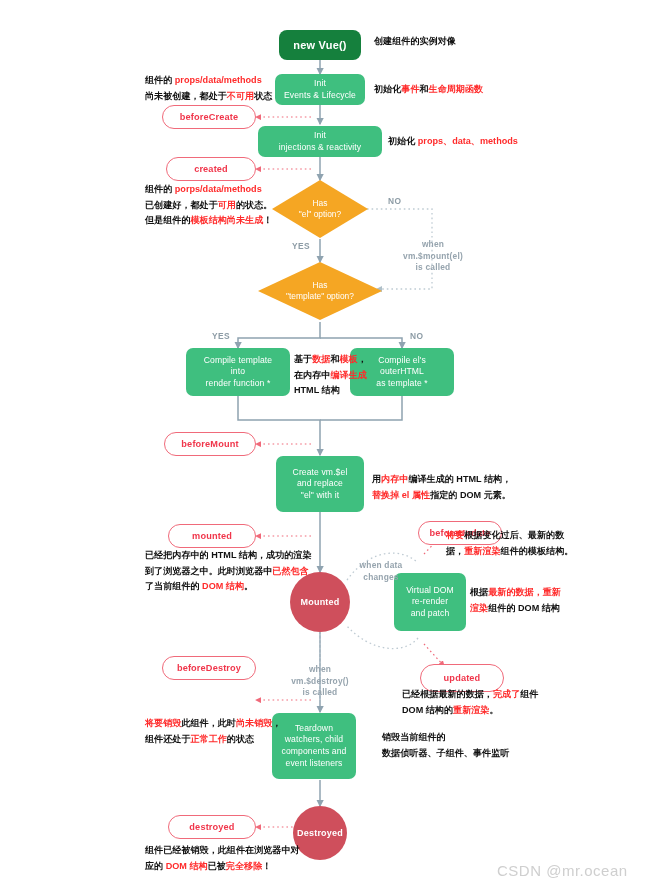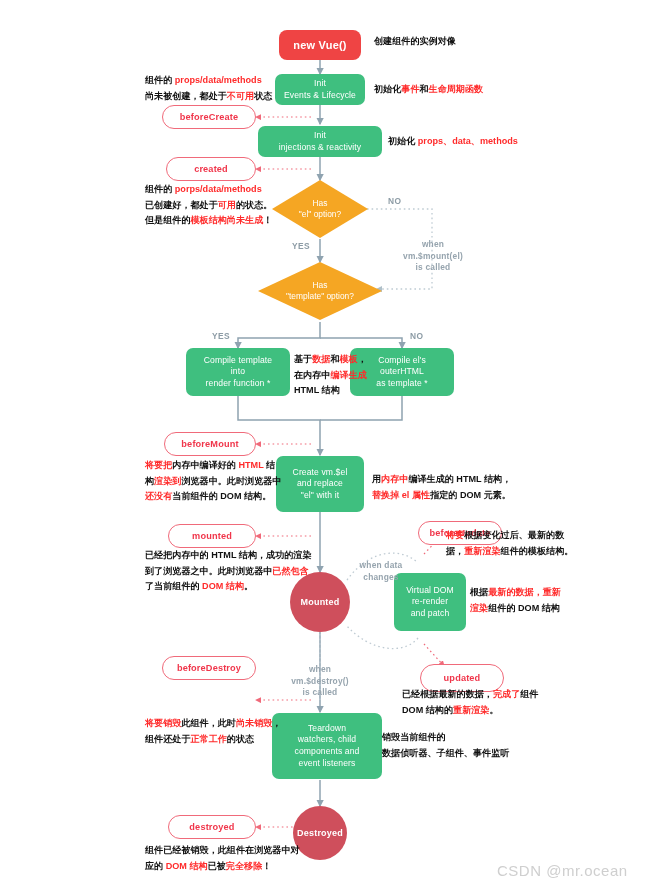--- a/index.html
+++ b/index.html
@@ -7,21 +7,21 @@
     width:663px;height:894px;position:relative;overflow:hidden;
     font-family:"Liberation Sans","DejaVu Sans",sans-serif;
     -webkit-font-smoothing:antialiased;
   }
   #stage{position:absolute;inset:0;}
   svg#wires{position:absolute;left:0;top:0;width:663px;height:894px;pointer-events:none;}
 
   
   .node{position:absolute;box-sizing:border-box;display:flex;align-items:center;justify-content:center;text-align:center;}
   .green{background:#3FBF7F;color:#ffffff;border-radius:7px;font-size:8.6px;line-height:11.6px;letter-spacing:.1px;}
-  .navy{background:#ef4444;color:#ffffff;border-radius:8px;font-weight:bold;font-size:11px;letter-spacing:.2px;}
+  .navy{background:#15803d;color:#ffffff;border-radius:8px;font-weight:bold;font-size:11px;letter-spacing:.2px;}
   .circle{background:#CF4F5C;color:#ffffff;border-radius:50%;font-size:9px;font-weight:bold;letter-spacing:.2px;}
   .diamond-wrap{position:absolute;}
   .diamond-wrap .dtext{position:absolute;inset:0;display:flex;align-items:center;justify-content:center;
     text-align:center;color:#ffffff;font-size:8.4px;line-height:11px;z-index:2;}
 
   
   .pill{position:absolute;box-sizing:border-box;border:1.4px solid #F06A7A;border-radius:16px;
     background:#ffffff;color:#F0364B;font-weight:bold;font-size:9.2px;
     display:flex;align-items:center;justify-content:center;letter-spacing:.15px;}
 
@@ -127,21 +127,21 @@
   </div>
 
   <div class="node circle" style="left:290px;top:572px;width:60px;height:60px;">
     <span>Mounted</span>
   </div>
 
   <div class="node green" style="left:394px;top:573px;width:72px;height:58px;">
     <span class="ml">Virtual DOM<br>re-render<br>and patch</span>
   </div>
 
-  <div class="node green" style="left:272px;top:713px;width:110px;height:66px;">
+  <div class="node green" style="left:272px;top:713px;width:84px;height:66px;">
     <span class="ml">Teardown<br>watchers, child<br>components and<br>event listeners</span>
   </div>
 
   <div class="node circle" style="left:293px;top:806px;width:54px;height:54px;">
     <span>Destroyed</span>
   </div>
 
   <div class="pill" style="left:162px;top:105px;width:94px;height:24px;">
     <span>beforeCreate</span>
   </div>
@@ -181,21 +181,20 @@
   <div class="note" style="left:145px;top:73px;width:260px;"><span>组件的 </span><span class="r">props/data/methods</span><br><span>尚未被创建，都处于</span><span class="r">不可用</span><span>状态</span></div>
 
   <div class="note" style="left:374px;top:82px;width:270px;"><span>初始化</span><span class="r">事件</span><span>和</span><span class="r">生命周期函数</span></div>
 
   <div class="note" style="left:388px;top:134px;width:270px;"><span>初始化 </span><span class="r">props、data、methods</span></div>
 
   <div class="note" style="left:145px;top:182px;width:260px;"><span>组件的 </span><span class="r">porps/data/methods</span><br><span>已创建好，都处于</span><span class="r">可用</span><span>的状态。</span><br><span>但是组件的</span><span class="r">模板结构尚未生成</span><span>！</span></div>
 
   <div class="note" style="left:294px;top:352px;width:120px;"><span>基于</span><span class="r">数据</span><span>和</span><span class="r">模板</span><span>，</span><br><span>在内存中</span><span class="r">编译生成</span><br><span>HTML 结构</span></div>
 
-  <div class="note" style="left:145px;top:458px;width:160px;"><span class="r">将要把</span><span>内存中编译好的 </span><span class="r">HTML</span><span> 结</span><br><span>构</span><span class="r">渲染到</span><span>浏览器中。此时浏览器中</span><br><span class="r">还没有</span><span>当前组件的 DOM 结构。</span></div>
 
   <div class="note" style="left:372px;top:472px;width:260px;"><span>用</span><span class="r">内存中</span><span>编译生成的 HTML 结构，</span><br><span class="r">替换掉 </span><span class="r">el </span><span class="r">属性</span><span>指定的 DOM 元素。</span></div>
 
   <div class="note" style="left:145px;top:548px;width:230px;"><span>已经把内存中的 HTML 结构，成功的渲染</span><br><span>到了浏览器之中。此时浏览器中</span><span class="r">已然包含</span><br><span>了当前组件的 </span><span class="r">DOM 结构</span><span>。</span></div>
 
   <div class="note" style="left:446px;top:528px;width:215px;"><span class="r">将要</span><span>根据变化过后、最新的数</span><br><span>据，</span><span class="r">重新渲染</span><span>组件的模板结构。</span></div>
 
   <div class="note" style="left:470px;top:585px;width:190px;"><span>根据</span><span class="r">最新的数据，重新</span><br><span class="r">渲染</span><span>组件的 DOM 结构</span></div>
 
   <div class="note" style="left:402px;top:687px;width:240px;"><span>已经根据最新的数据，</span><span class="r">完成了</span><span>组件</span><br><span>DOM 结构的</span><span class="r">重新渲染</span><span>。</span></div>

